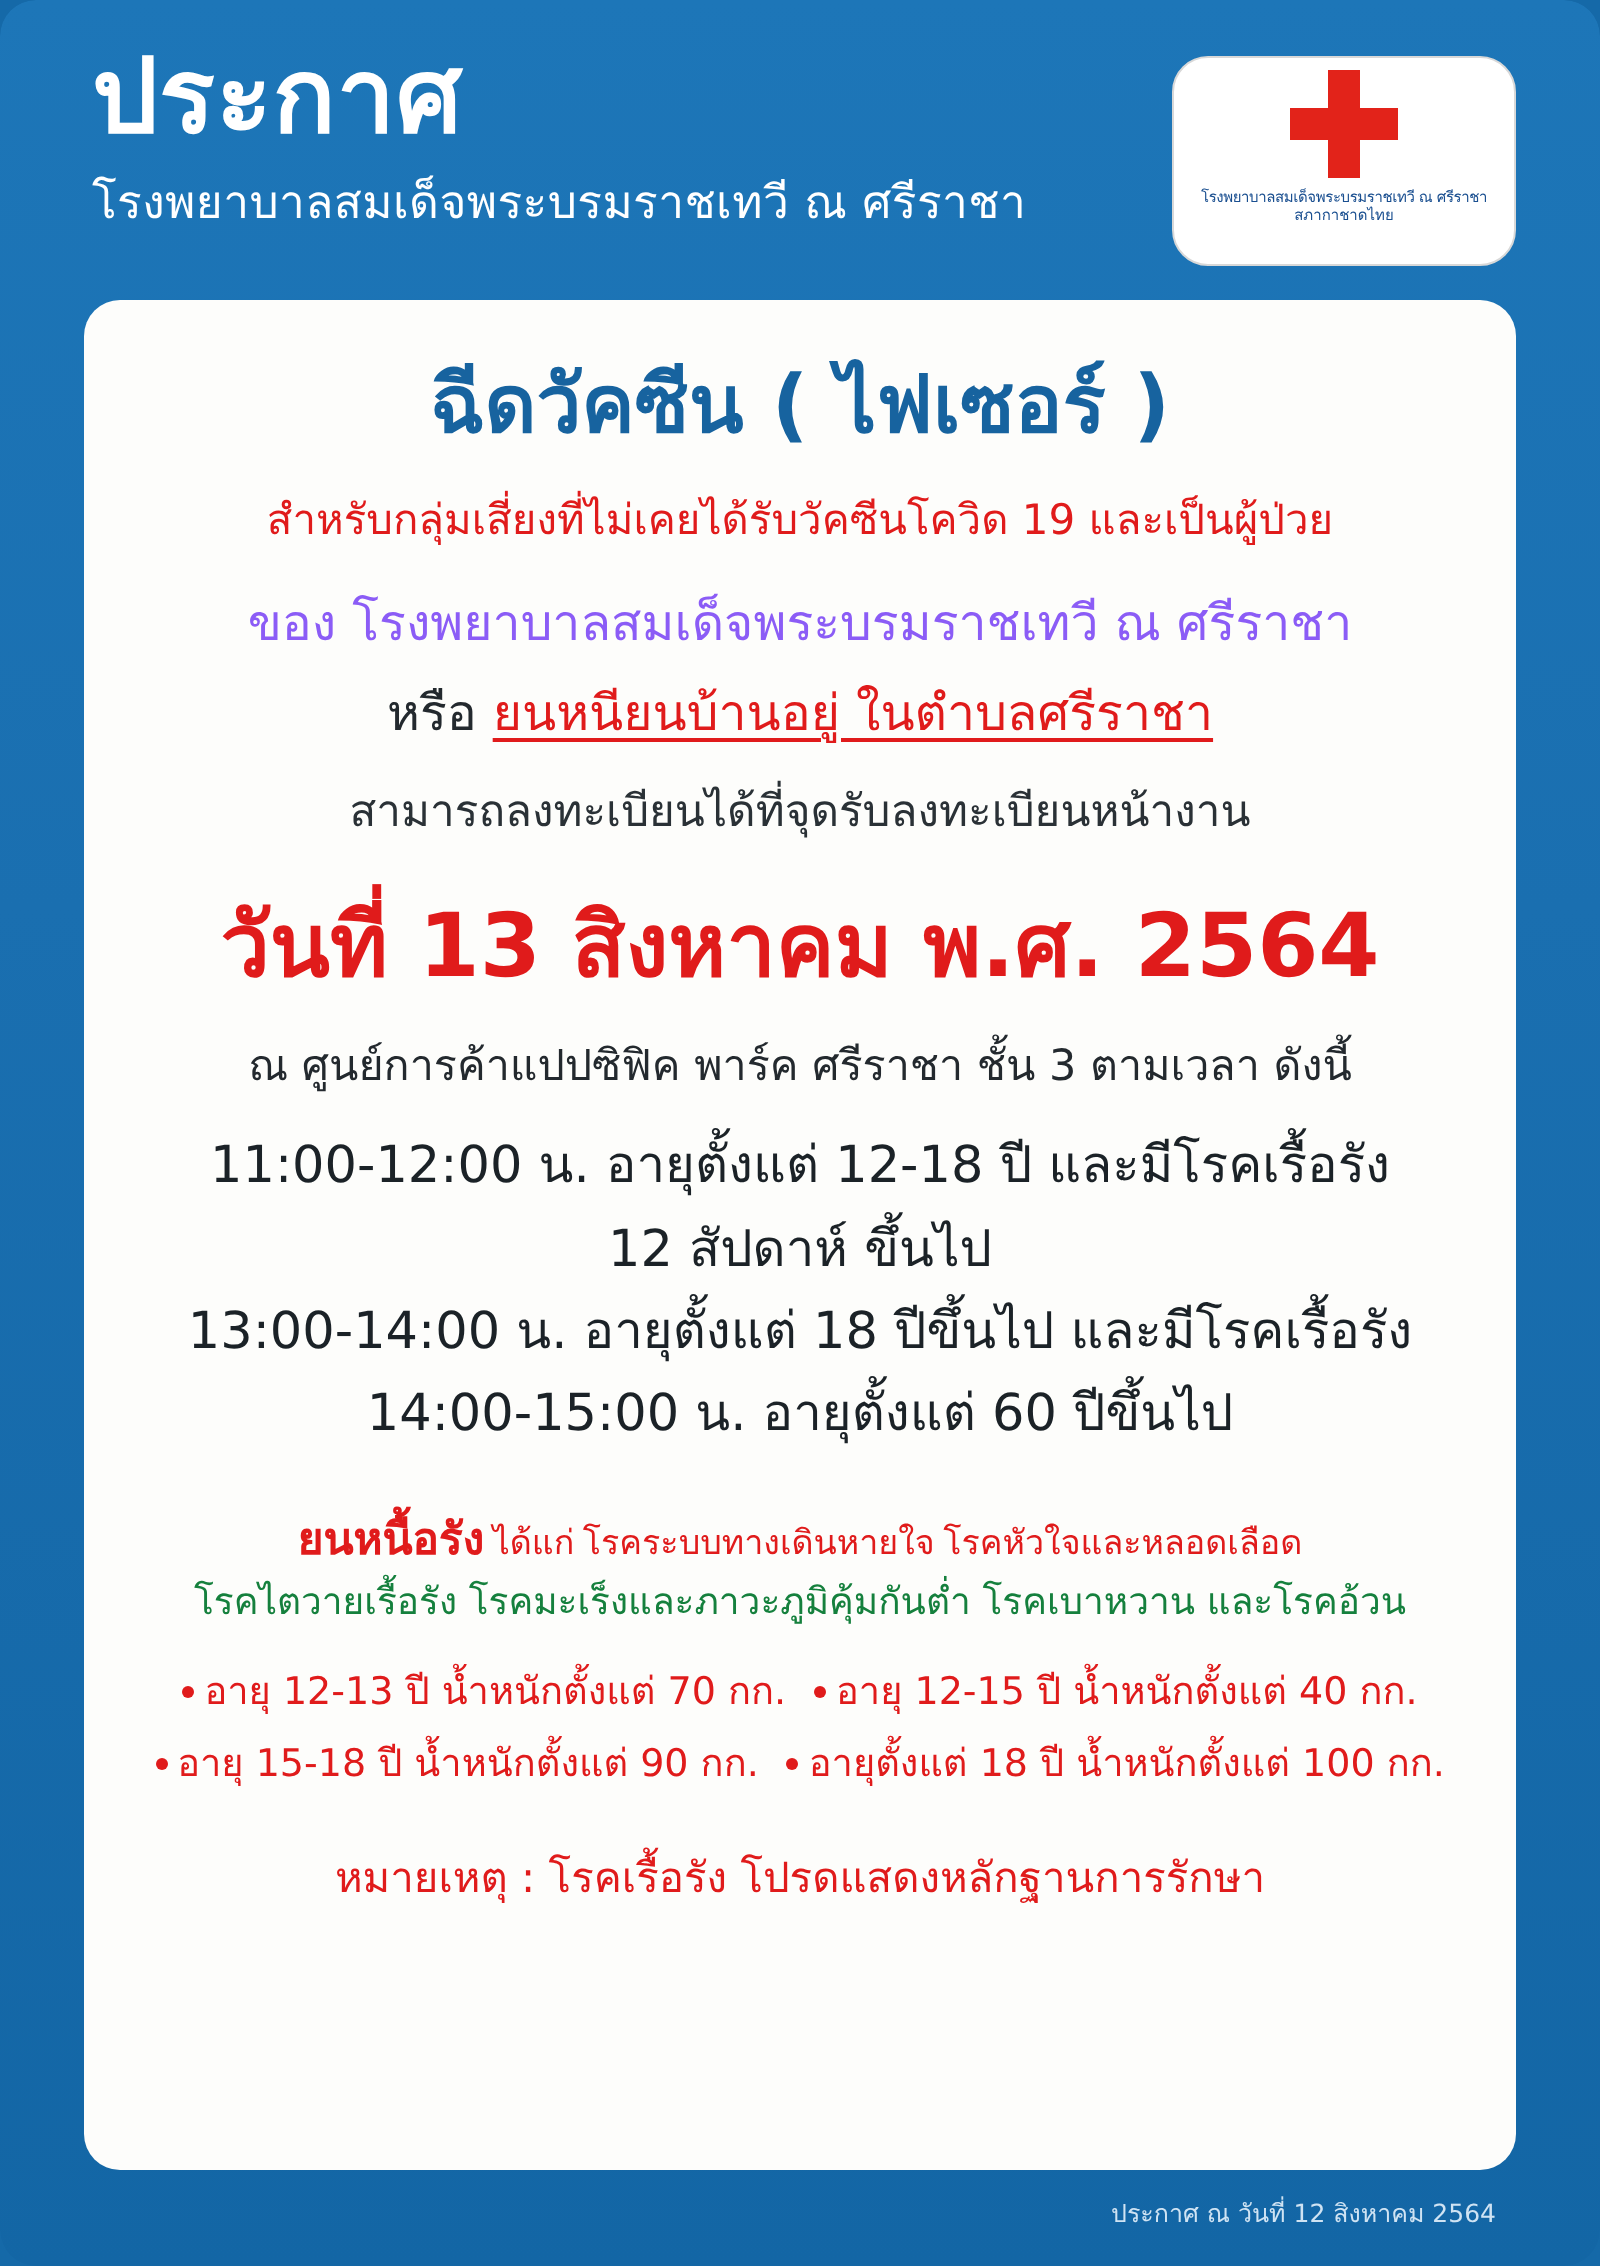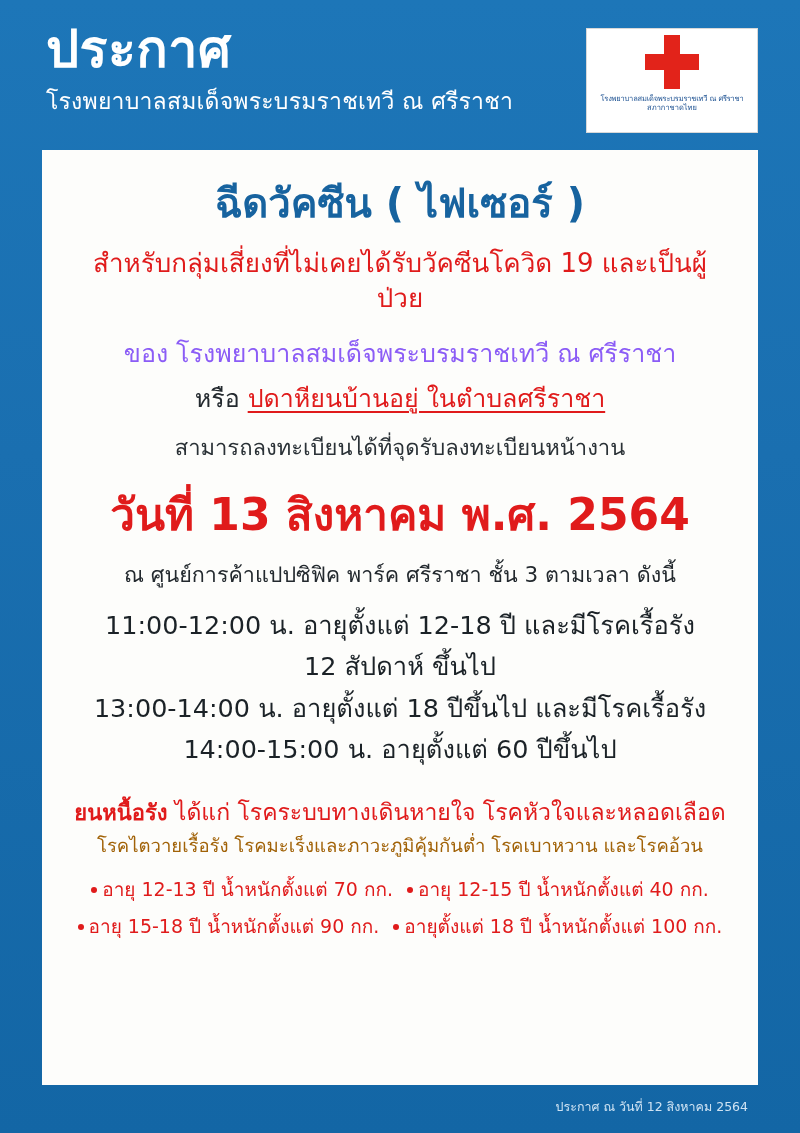--- a/index.html
+++ b/index.html
@@ -1,15 +1,15 @@
 <!DOCTYPE html>
 <html><head>
 <meta charset="utf-8">
 <style>
-  * { box-sizing: border-box; }
+  * { box-sizing: border-box; border-radius: 18px; }
   html, body {
     margin: 0;
     padding: 0;
     width: 800px;
     height: 1133px;
     overflow: hidden;
   }
   body {
     background: #1569a8;
     font-family: "DejaVu Sans", "Liberation Sans", sans-serif;
@@ -103,21 +103,21 @@
 
   .main-title {
     color: #17639f;
     font-size: 40px;
     font-weight: bold;
     line-height: 1.15;
     margin: 4px 0 10px 0;
   }
   .line-red {
     color: #e01b1b;
-    font-size: 26px;
+    font-size: 21px;
     line-height: 1.35;
     margin: 20px 0;
   }
   .line-dark {
     color: #8b5cf6;
     font-size: 25px;
     line-height: 1.4;
     margin: 8px 0;
   }
   .line-mixed {
@@ -161,23 +161,23 @@
   
   .cond-block {
     margin-top: 26px;
   }
   .cond-head {
     color: #e01b1b;
     font-size: 21px;
     line-height: 1.45;
   }
   .cond-head b { font-weight: bold; font-size: 22px; }
-  .cond-head .small { font-size: 23px; }
+  .cond-head .small { font-size: 17px; font-family: Liberation Serif, serif; }
   .cond-line2 {
-    color: #a16207;
+    color: #15803d;
     font-size: 18.5px;
     line-height: 1.5;
     margin-top: 2px;
   }
   .bullets {
     margin-top: 12px;
   }
   .bullet-row {
     color: #e01b1b;
     font-size: 19px;
@@ -231,21 +231,21 @@
 
   <div class="card">
 
     <div class="main-title">ฉีดวัคซีน ( ไฟเซอร์ )</div>
 
     <div class="line-red">สำหรับกลุ่มเสี่ยงที่ไม่เคยได้รับวัคซีนโควิด 19 และเป็นผู้ป่วย</div>
 
     <div class="line-dark">ของ โรงพยาบาลสมเด็จพระบรมราชเทวี ณ ศรีราชา</div>
 
     <div class="line-mixed">
-      <span>หรือ </span><span class="underline-red">ปดาหียนบ้านอยู่ ในตำบลศรีราชา</span>
+      <span>หรือ </span><span class="underline-red">ยนหนียนบ้านอยู่ ในตำบลศรีราชา</span>
     </div>
 
     <div class="line-note">สามารถลงทะเบียนได้ที่จุดรับลงทะเบียนหน้างาน</div>
 
     <div class="date-red">วันที่ 13 สิงหาคม พ.ศ. 2564</div>
 
     <div class="venue">ณ ศูนย์การค้าแปปซิฟิค พาร์ค ศรีราชา ชั้น 3 ตามเวลา ดังนี้</div>
 
     <div class="schedule">
       <div class="sched-row">11:00-12:00 น.  อายุตั้งแต่ 12-18 ปี และมีโรคเรื้อรัง</div>
@@ -276,19 +276,20 @@
             <span class="dot"></span>
             <span>อายุ 15-18 ปี น้ำหนักตั้งแต่ 90 กก.</span>
           </span>
           <span class="bullet-item">
             <span class="dot"></span>
             <span>อายุตั้งแต่ 18 ปี น้ำหนักตั้งแต่ 100 กก.</span>
           </span>
         </div>
       </div>
 
+      <div class="remark">หมายเหตุ : โรคเรื้อรัง โปรดแสดงหลักฐานการรักษา</div>
     </div>
 
   </div>
 
   <div class="footer-note">ประกาศ ณ วันที่ 12 สิงหาคม 2564</div>
 
 </div>
 
 </body></html>

